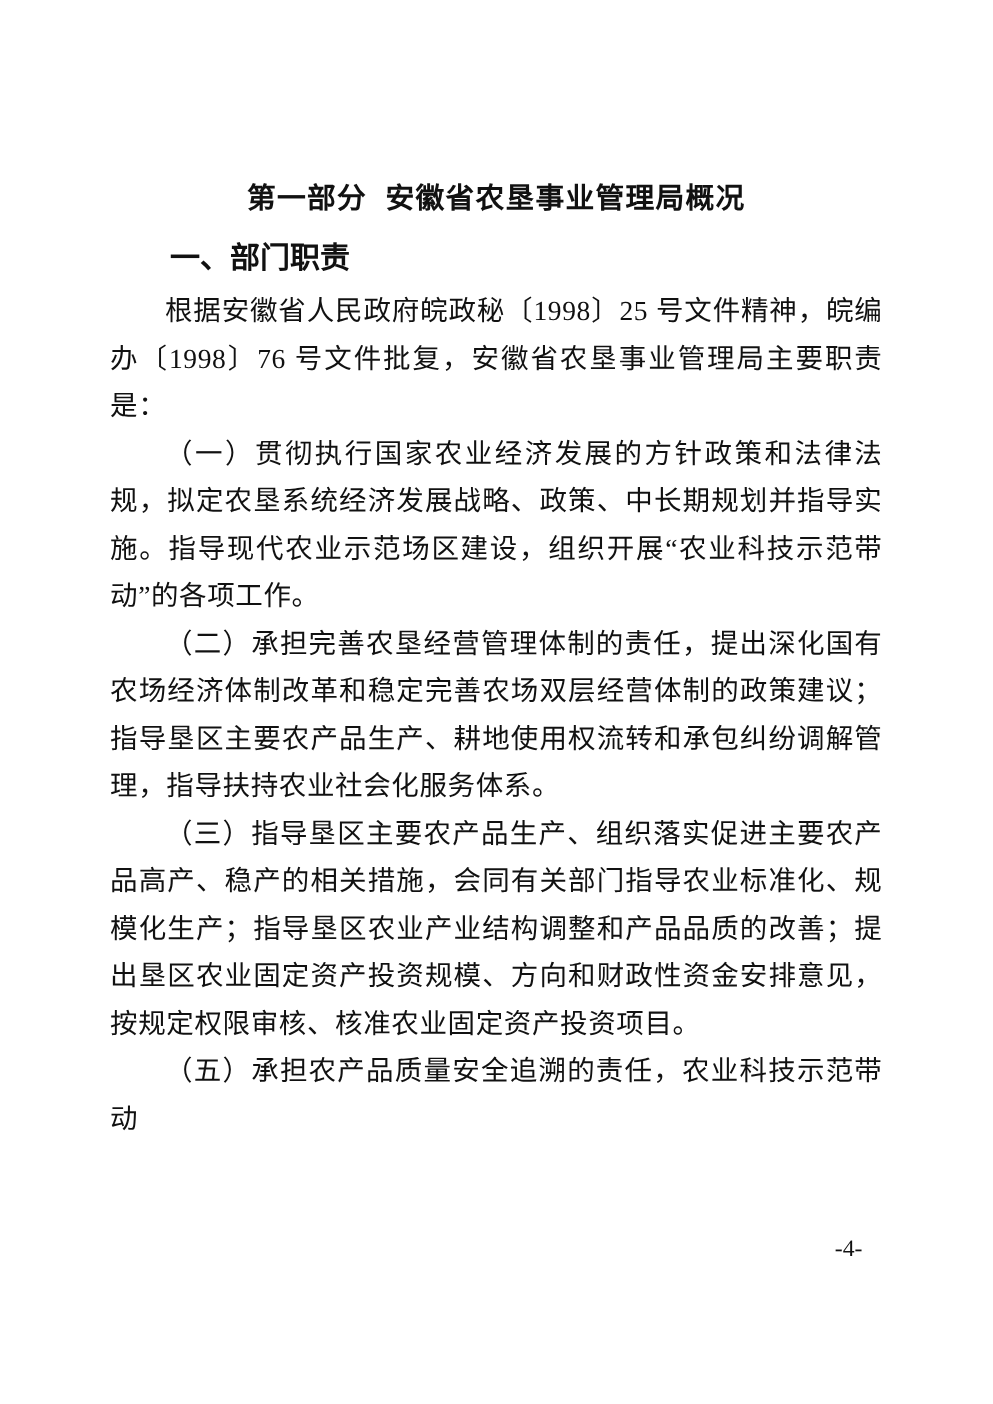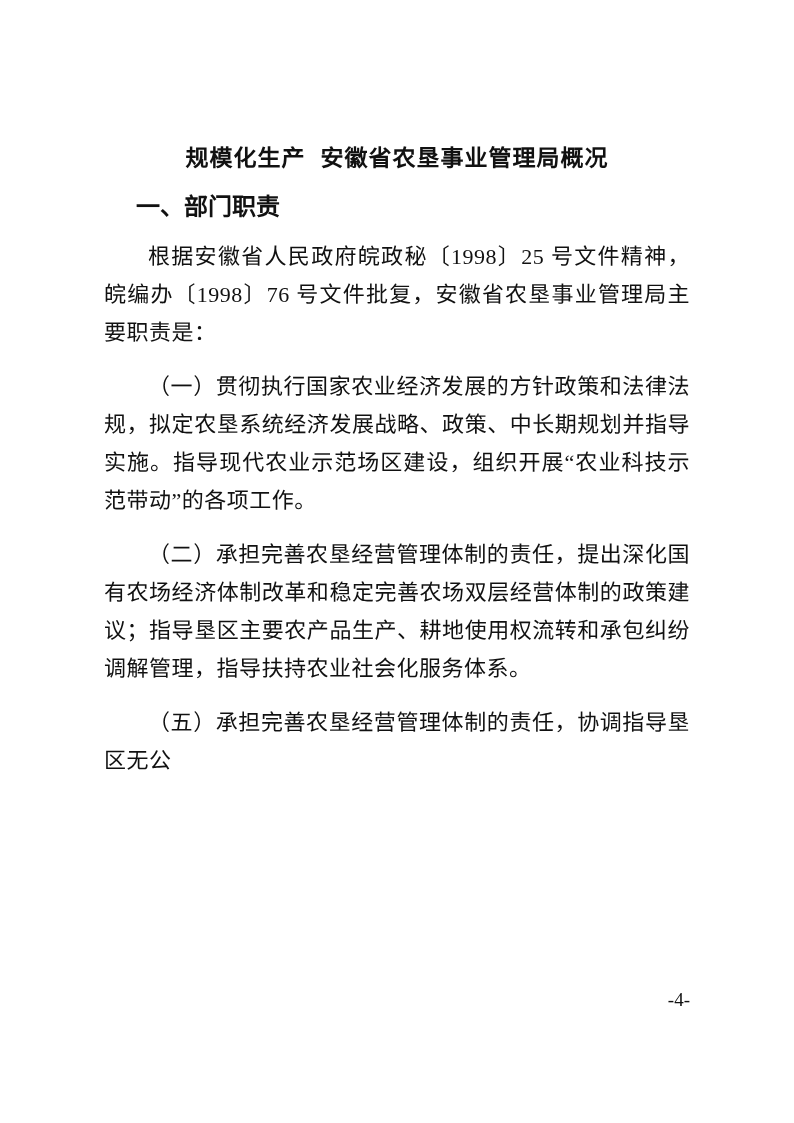--- a/index.html
+++ b/index.html
@@ -39,39 +39,40 @@
     margin: 19px 0 8px 0;
     text-indent: 2em;
   }
   .body-para {
     font-family: "Liberation Serif", "DejaVu Serif", serif;
     font-size: 22px;
     line-height: 38px;
     text-align: justify;
     text-justify: inter-character;
     text-indent: 2em;
-    margin: 16px;
+    margin: 0;
     letter-spacing: 0.5px;
   }
   .page-number {
     position: absolute;
     top: 988px;
     right: 104px;
     font-family: "Liberation Serif", "DejaVu Serif", serif;
     font-size: 19px;
     line-height: 24px;
     color: #111111;
   }
 </style>
 </head>
 <body>
 
 <div class="page">
   <div class="content">
-    <h1 class="doc-title">规模化生产  安徽省农垦事业管理局概况</h1>
+    <h1 class="doc-title">第一部分  安徽省农垦事业管理局概况</h1>
     <h2 class="section-heading">一、部门职责</h2>
     <p class="body-para">根据安徽省人民政府皖政秘〔1998〕25 号文件精神，皖编办〔1998〕76 号文件批复，安徽省农垦事业管理局主要职责是：</p>
     <p class="body-para">（一）贯彻执行国家农业经济发展的方针政策和法律法规，拟定农垦系统经济发展战略、政策、中长期规划并指导实施。指导现代农业示范场区建设，组织开展“农业科技示范带动”的各项工作。</p>
     <p class="body-para">（二）承担完善农垦经营管理体制的责任，提出深化国有农场经济体制改革和稳定完善农场双层经营体制的政策建议；指导垦区主要农产品生产、耕地使用权流转和承包纠纷调解管理，指导扶持农业社会化服务体系。</p>
-    <p class="body-para">（五）承担完善农垦经营管理体制的责任，协调指导垦区无公</p>
+    <p class="body-para">（三）指导垦区主要农产品生产、组织落实促进主要农产品高产、稳产的相关措施，会同有关部门指导农业标准化、规模化生产；指导垦区农业产业结构调整和产品品质的改善；提出垦区农业固定资产投资规模、方向和财政性资金安排意见，按规定权限审核、核准农业固定资产投资项目。</p>
+    <p class="body-para">（五）承担农产品质量安全追溯的责任，农业科技示范带动</p>
   </div>
   <div class="page-number">-4-</div>
 </div>
 
 </body></html>

